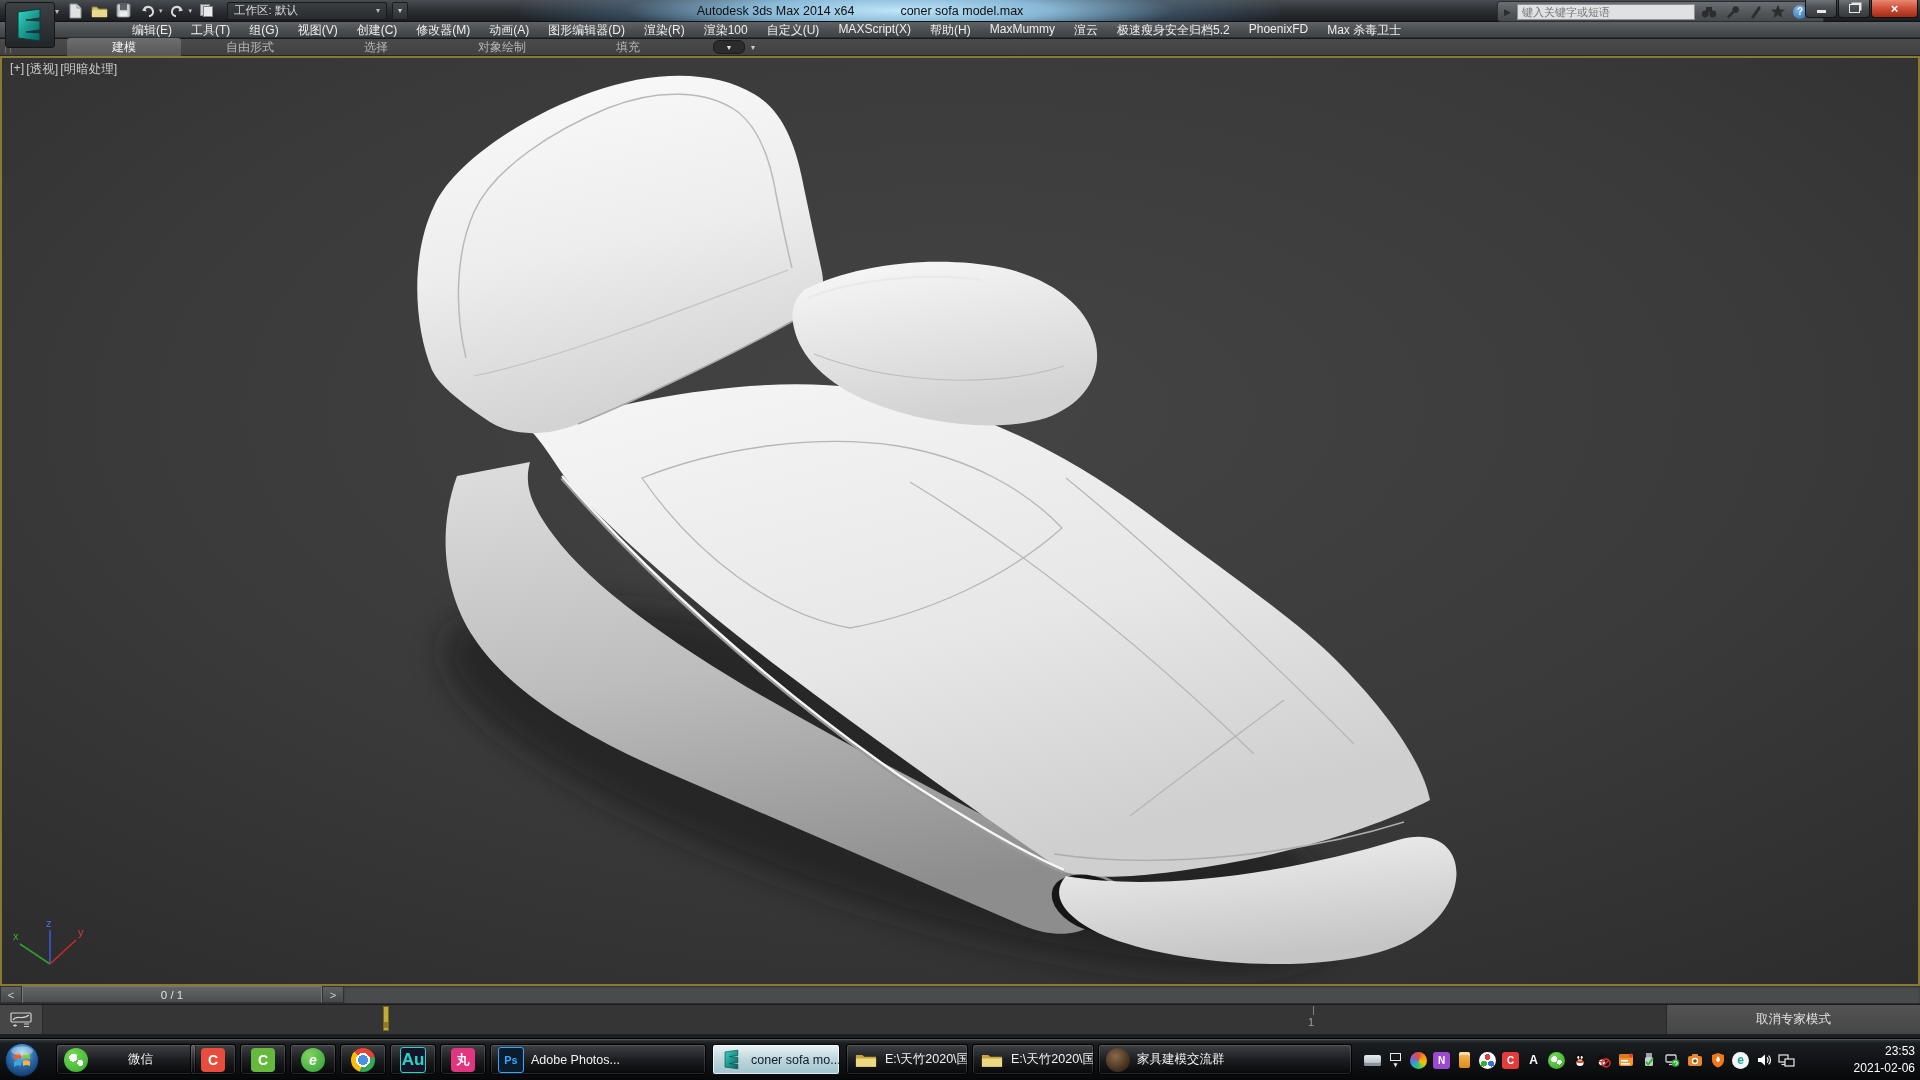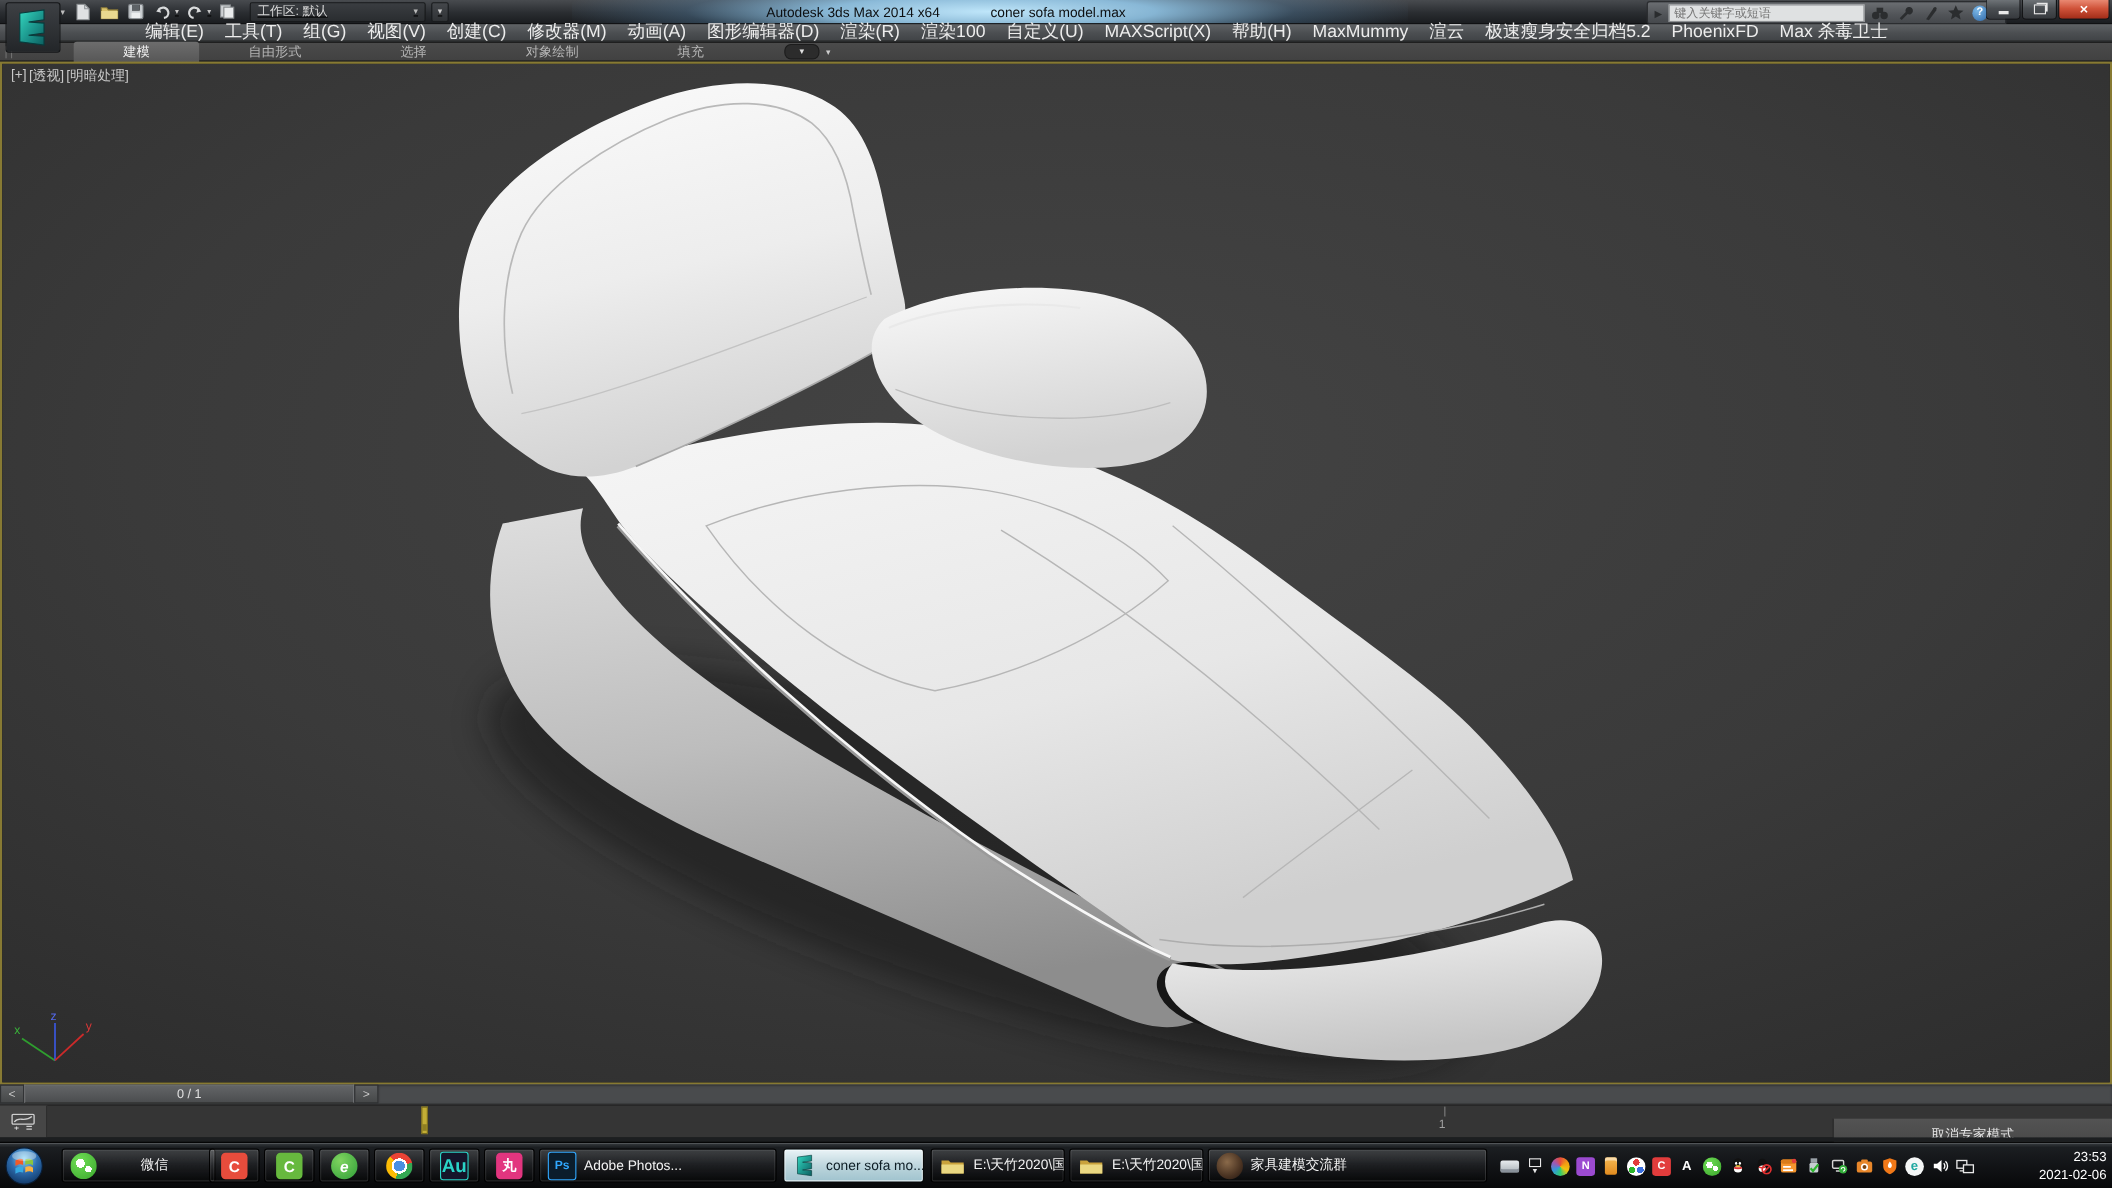--- a/index.html
+++ b/index.html
@@ -7,41 +7,41 @@
   .screen{position:relative;width:1920px;height:1080px;background:#1a1a1a;}
 
   
   .titlebar{position:absolute;left:0;top:0;width:1920px;height:21px;
     background:linear-gradient(#484b4f,#2a2d31 55%,#1b1d20);border-bottom:1px solid #101113;}
   .title-glow{position:absolute;left:520px;top:0;width:760px;height:21px;pointer-events:none;
     background:radial-gradient(ellipse 52% 170% at 50% 50%, #bfe6fa 0%, rgba(150,205,240,.85) 38%, rgba(95,150,195,.3) 70%, rgba(0,0,0,0) 100%);}
   .title-text{position:absolute;left:0;right:0;top:0;height:21px;display:flex;justify-content:center;align-items:center;gap:46px;transform:translateX(-100px);font-size:12.5px;color:#0d0f11;}
   .app-logo{position:absolute;left:5px;top:2px;width:48px;height:44px;z-index:9;background:linear-gradient(#3d4044,#232629);border:1px solid #141618;border-radius:3px;display:flex;align-items:center;justify-content:center;}
   .app-logo-caret{position:absolute;left:55px;top:7px;color:#bdbdbd;font-size:8px;}
-  .qat{position:absolute;left:66px;top:1px;height:19px;display:flex;align-items:center;gap:5px;text-decoration:underline;}
+  .qat{position:absolute;left:66px;top:1px;height:19px;display:flex;align-items:center;gap:5px;}
   .qat-btn{width:19px;height:18px;display:flex;align-items:center;justify-content:center;border-radius:2px;}
   .qat-caret{color:#c6c6c6;font-size:7px;margin-left:-3px;}
   .workspace{margin-left:6px;width:146px;height:16px;background:linear-gradient(#3a3d41,#2a2d30);border:1px solid #17191b;border-radius:2px;color:#d8d8d8;font-size:11.5px;display:flex;align-items:center;justify-content:space-between;padding:0 6px;}
   .ws-overflow{width:14px;height:16px;display:flex;align-items:center;justify-content:center;color:#cfcfcf;font-size:8px;background:linear-gradient(#44474b,#303336);border:1px solid #1a1c1e;border-radius:2px;}
   .infocenter{position:absolute;right:96px;top:1px;height:19px;display:flex;align-items:center;gap:6px;background:linear-gradient(#6b6e72,#515458 60%,#45484c);border:1px solid #2b2d30;border-radius:3px 0 0 3px;padding:0 6px;}
   .ic-expand{color:#2a2c2e;font-size:9px;}
   .ic-search{width:168px;height:14px;background:#dfe1e2;border:1px solid #8d9093;font-size:11px;color:#555;padding:0 4px;outline:none;font-family:"Liberation Sans",sans-serif;}
   .ic-ico{width:17px;height:17px;display:flex;align-items:center;justify-content:center;}
   .help-circle{width:14px;height:14px;border-radius:50%;background:radial-gradient(circle at 35% 30%,#7db9e8,#2d66a5);color:#fff;font-size:10px;font-weight:bold;display:flex;align-items:center;justify-content:center;}
   .win-controls{position:absolute;right:2px;top:0;display:flex;}
   .wc-btn{height:17px;border:1px solid #121315;border-top:none;display:flex;align-items:center;justify-content:center;border-radius:0 0 4px 4px;margin-left:1px;}
   .wc-min,.wc-restore{width:30px;background:linear-gradient(#6e7377,#4a4e52 45%,#36393d);}
   .wc-close{width:45px;background:linear-gradient(#e98972,#d0533a 45%,#a22c18);color:#fff;font-size:13px;font-weight:bold;}
   .glyph-min{width:9px;height:3px;background:#e8e8e8;margin-top:6px;}
   .glyph-restore{width:9px;height:7px;border:1px solid #e8e8e8;box-shadow:2px -2px 0 -0.5px #e8e8e8;}
 
   
   .menubar{position:absolute;left:0;top:22px;width:1920px;height:16px;
     background:linear-gradient(#606366,#4b4e51 55%,#404346);border-bottom:1px solid #2c2e30;
-    display:flex;align-items:center;padding-left:132px;gap:19px;font-size:16px;color:#ededed;box-sizing:border-box;}
+    display:flex;align-items:flex-start;padding-left:132px;gap:19px;font-size:12px;color:#ededed;box-sizing:border-box;}
   .menu-item{white-space:nowrap;cursor:default;}
 
   
   .ribbonbar{position:absolute;left:0;top:39px;width:1920px;height:17px;background:linear-gradient(#4b4b4b,#414141);border-bottom:1px solid #262626;display:flex;align-items:center;font-size:12px;color:#b6b6b6;box-sizing:border-box;}
   .grip{width:4px;height:11px;border-left:1px solid #707070;border-right:1px solid #707070;margin-left:5px;}
   .ribbon-tabs{display:flex;margin-left:56px;}
   .rtab{padding:1px 45px;white-space:nowrap;}
   .rtab.active{background:linear-gradient(#6d6d6d,#565656);color:#f2f2f2;border-radius:3px 3px 0 0;}
   .ribbon-overflow{margin-left:28px;width:30px;height:12px;border-radius:6px;background:#2c2c2c;border:1px solid #1c1c1c;display:flex;align-items:center;justify-content:center;color:#e0e0e0;font-size:7px;}
   .ribbon-caret{margin-left:6px;color:#cdcdcd;font-size:8px;}
@@ -59,21 +59,21 @@
   .ts-thumb{width:300px;height:17px;background:linear-gradient(#636567,#4b4d4f);border:1px solid #737577;border-bottom-color:#333;color:#e0e0e0;font-size:11.5px;display:flex;align-items:center;justify-content:center;box-sizing:border-box;}
   .ts-track{flex:1;background:#494b4d;box-shadow:inset 0 1px 2px rgba(0,0,0,.35);}
 
   
   .trackbar{position:absolute;left:0;top:1005px;width:1920px;height:29px;background:#353535;}
   .mini-curve-btn{position:absolute;left:0;top:0;width:42px;height:29px;background:#464646;border-right:1px solid #282828;display:flex;align-items:center;justify-content:center;}
   .time-marker{position:absolute;left:383px;top:1px;width:6px;height:25px;background:#c3ae35;border:1px solid #776a1e;box-sizing:border-box;}
   .time-marker:after{content:"";position:absolute;left:0;bottom:2px;width:4px;height:6px;background:#8f7f22;}
   .tb-tick{position:absolute;left:1313px;top:1px;width:1px;height:9px;background:#808080;}
   .tb-tick-label{position:absolute;left:1308px;top:11px;color:#a0a0a0;font-size:11px;}
-  .expert-btn{position:absolute;left:1666px;top:12px;width:254px;height:29px;background:linear-gradient(#535353,#464646);border-left:1px solid #282828;color:#e3e3e3;font-size:12.5px;display:flex;align-items:center;justify-content:center;cursor:pointer;box-sizing:border-box;}
+  .expert-btn{position:absolute;left:1666px;top:0;width:254px;height:29px;background:linear-gradient(#535353,#464646);border-left:1px solid #282828;color:#e3e3e3;font-size:12.5px;display:flex;align-items:center;justify-content:center;cursor:pointer;box-sizing:border-box;}
   .win-edge{position:absolute;left:0;top:1034px;width:1920px;height:4px;background:#1c1e20;}
 
   
   .taskbar{position:absolute;left:0;top:1038px;width:1920px;height:42px;
     background:linear-gradient(180deg,#383c40 0%,#1b1e21 10%,#121417 48%,#070809 100%);
     border-top:1px solid #000;box-sizing:border-box;}
   .taskbar:before{content:"";position:absolute;left:0;top:0;width:100%;height:1px;background:rgba(255,255,255,.14);}
   .start-orb{position:absolute;left:4px;top:3px;width:36px;height:36px;cursor:pointer;}
   .tb-btn{position:absolute;top:5px;height:31px;border-radius:3px;border:1px solid rgba(0,0,0,.95);
     background:linear-gradient(rgba(255,255,255,.16),rgba(255,255,255,.05) 48%,rgba(0,0,0,.25));

